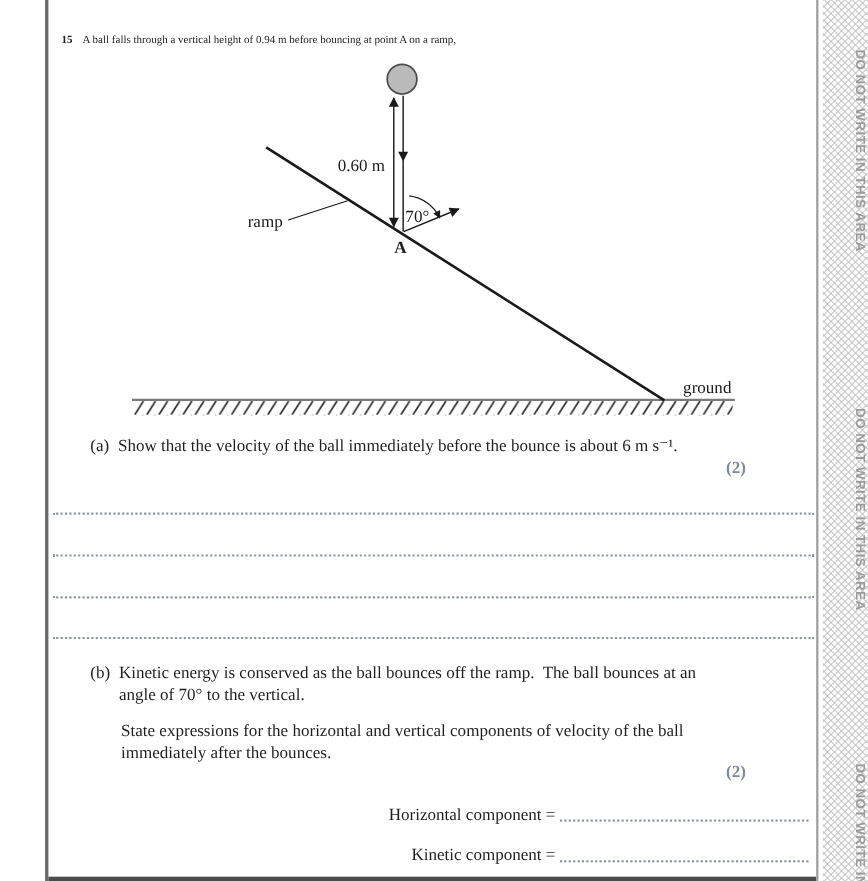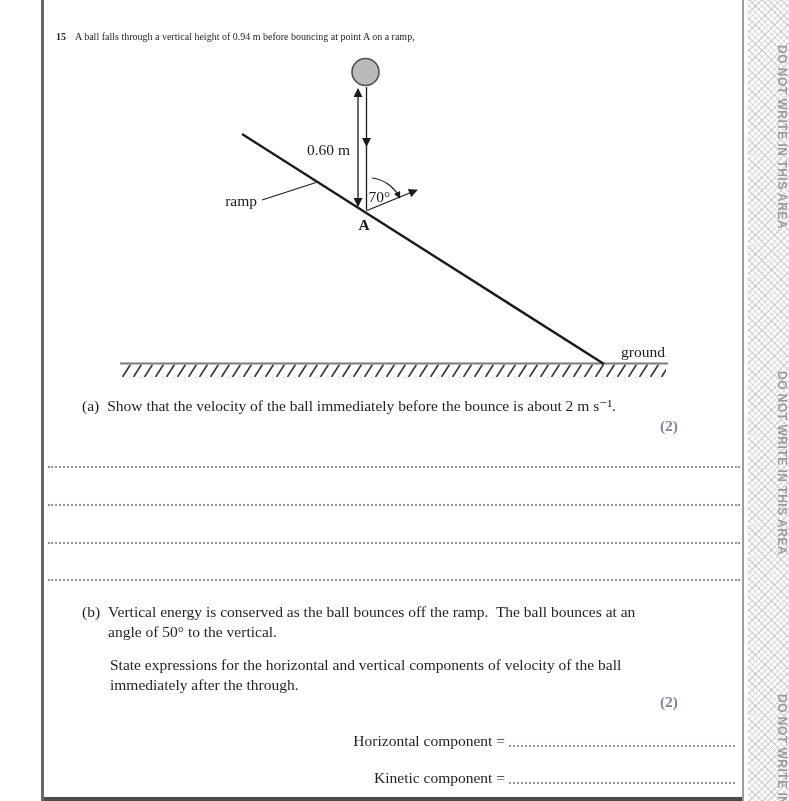--- a/index.html
+++ b/index.html
@@ -94,41 +94,41 @@
     <text x="350" y="155" text-anchor="end">0.60 m</text>
     <text x="257" y="206" text-anchor="end">ramp</text>
     <text x="368.5" y="202" text-anchor="start">70°</text>
     <text x="364" y="230" text-anchor="middle" font-weight="bold">A</text>
     <text x="621" y="357" text-anchor="start">ground</text>
   </svg>
 
   <div class="part" style="left:82px;top:396px;">
     <div class="part-label">(a)</div>
     <div class="part-lines">
-      <div>Show that the velocity of the ball immediately before the bounce is about 2 m s⁻¹.</div>
+      <div>Show that the velocity of the ball immediately before the bounce is about 6 m s⁻¹.</div>
     </div>
   </div>
   <div class="marks" style="left:649px;top:417px;">(2)</div>
 
   <div class="answer-line" style="top:466px;"></div>
   <div class="answer-line" style="top:504px;"></div>
   <div class="answer-line" style="top:542px;"></div>
   <div class="answer-line" style="top:579px;"></div>
 
   <div class="part" style="left:82px;top:602px;">
     <div class="part-label">(b)</div>
     <div class="part-lines">
-      <div>Vertical energy is conserved as the ball bounces off the ramp.  The ball bounces at an</div>
-      <div>angle of 50° to the vertical.</div>
+      <div>Kinetic energy is conserved as the ball bounces off the ramp.  The ball bounces at an</div>
+      <div>angle of 70° to the vertical.</div>
     </div>
   </div>
   <div class="part" style="left:110px;top:655px;justify-content:flex-end;">
     <div class="part-lines">
       <div>State expressions for the horizontal and vertical components of velocity of the ball</div>
-      <div>immediately after the through.</div>
+      <div>immediately after the bounces.</div>
     </div>
   </div>
   <div class="marks" style="left:649px;top:693px;">(2)</div>
 
   <div class="comp-row" style="top:731px;">
     <div class="comp-label">Horizontal component =</div>
     <div class="comp-dots"></div>
   </div>
   <div class="comp-row" style="top:768px;">
     <div class="comp-label">Kinetic component =</div>

